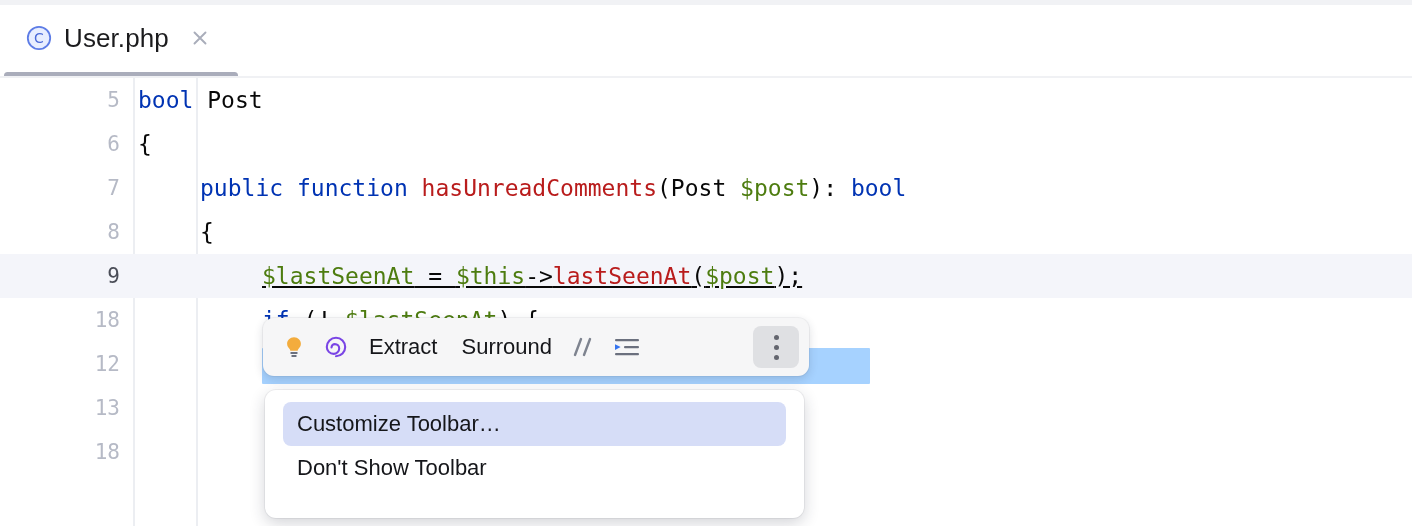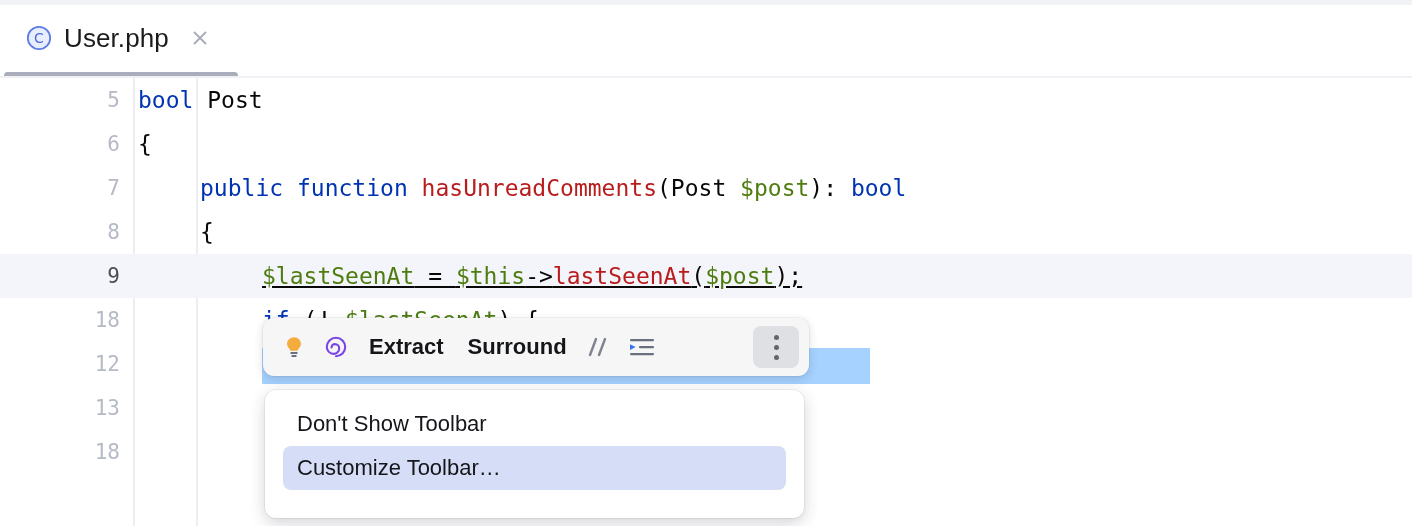--- a/index.html
+++ b/index.html
@@ -162,21 +162,20 @@
     padding: 0 10px;
     z-index: 20;
   }
   .tb-item {
     display: flex;
     align-items: center;
     justify-content: center;
     height: 42px;
     border-radius: 7px;
     cursor: pointer;
-    font-weight: bold;
   }
   .tb-icon { width: 42px; }
   .tb-text {
     padding: 0 12px;
     font-size: 22px;
     color: #15161a;
     white-space: nowrap;
   }
   .tb-spacer { flex: 1 1 auto; }
   .tb-more {
@@ -333,17 +332,17 @@
     <div class="tb-spacer"></div>
 
     <div class="tb-more">
       <i></i>
       <i></i>
       <i></i>
     </div>
   </div>
 
   <div class="menu">
+    <div class="menu-item selected">Customize Toolbar…</div>
     <div class="menu-item">Don't Show Toolbar</div>
-    <div class="menu-item selected">Customize Toolbar…</div>
   </div>
 
 </div>
 
 </body></html>

